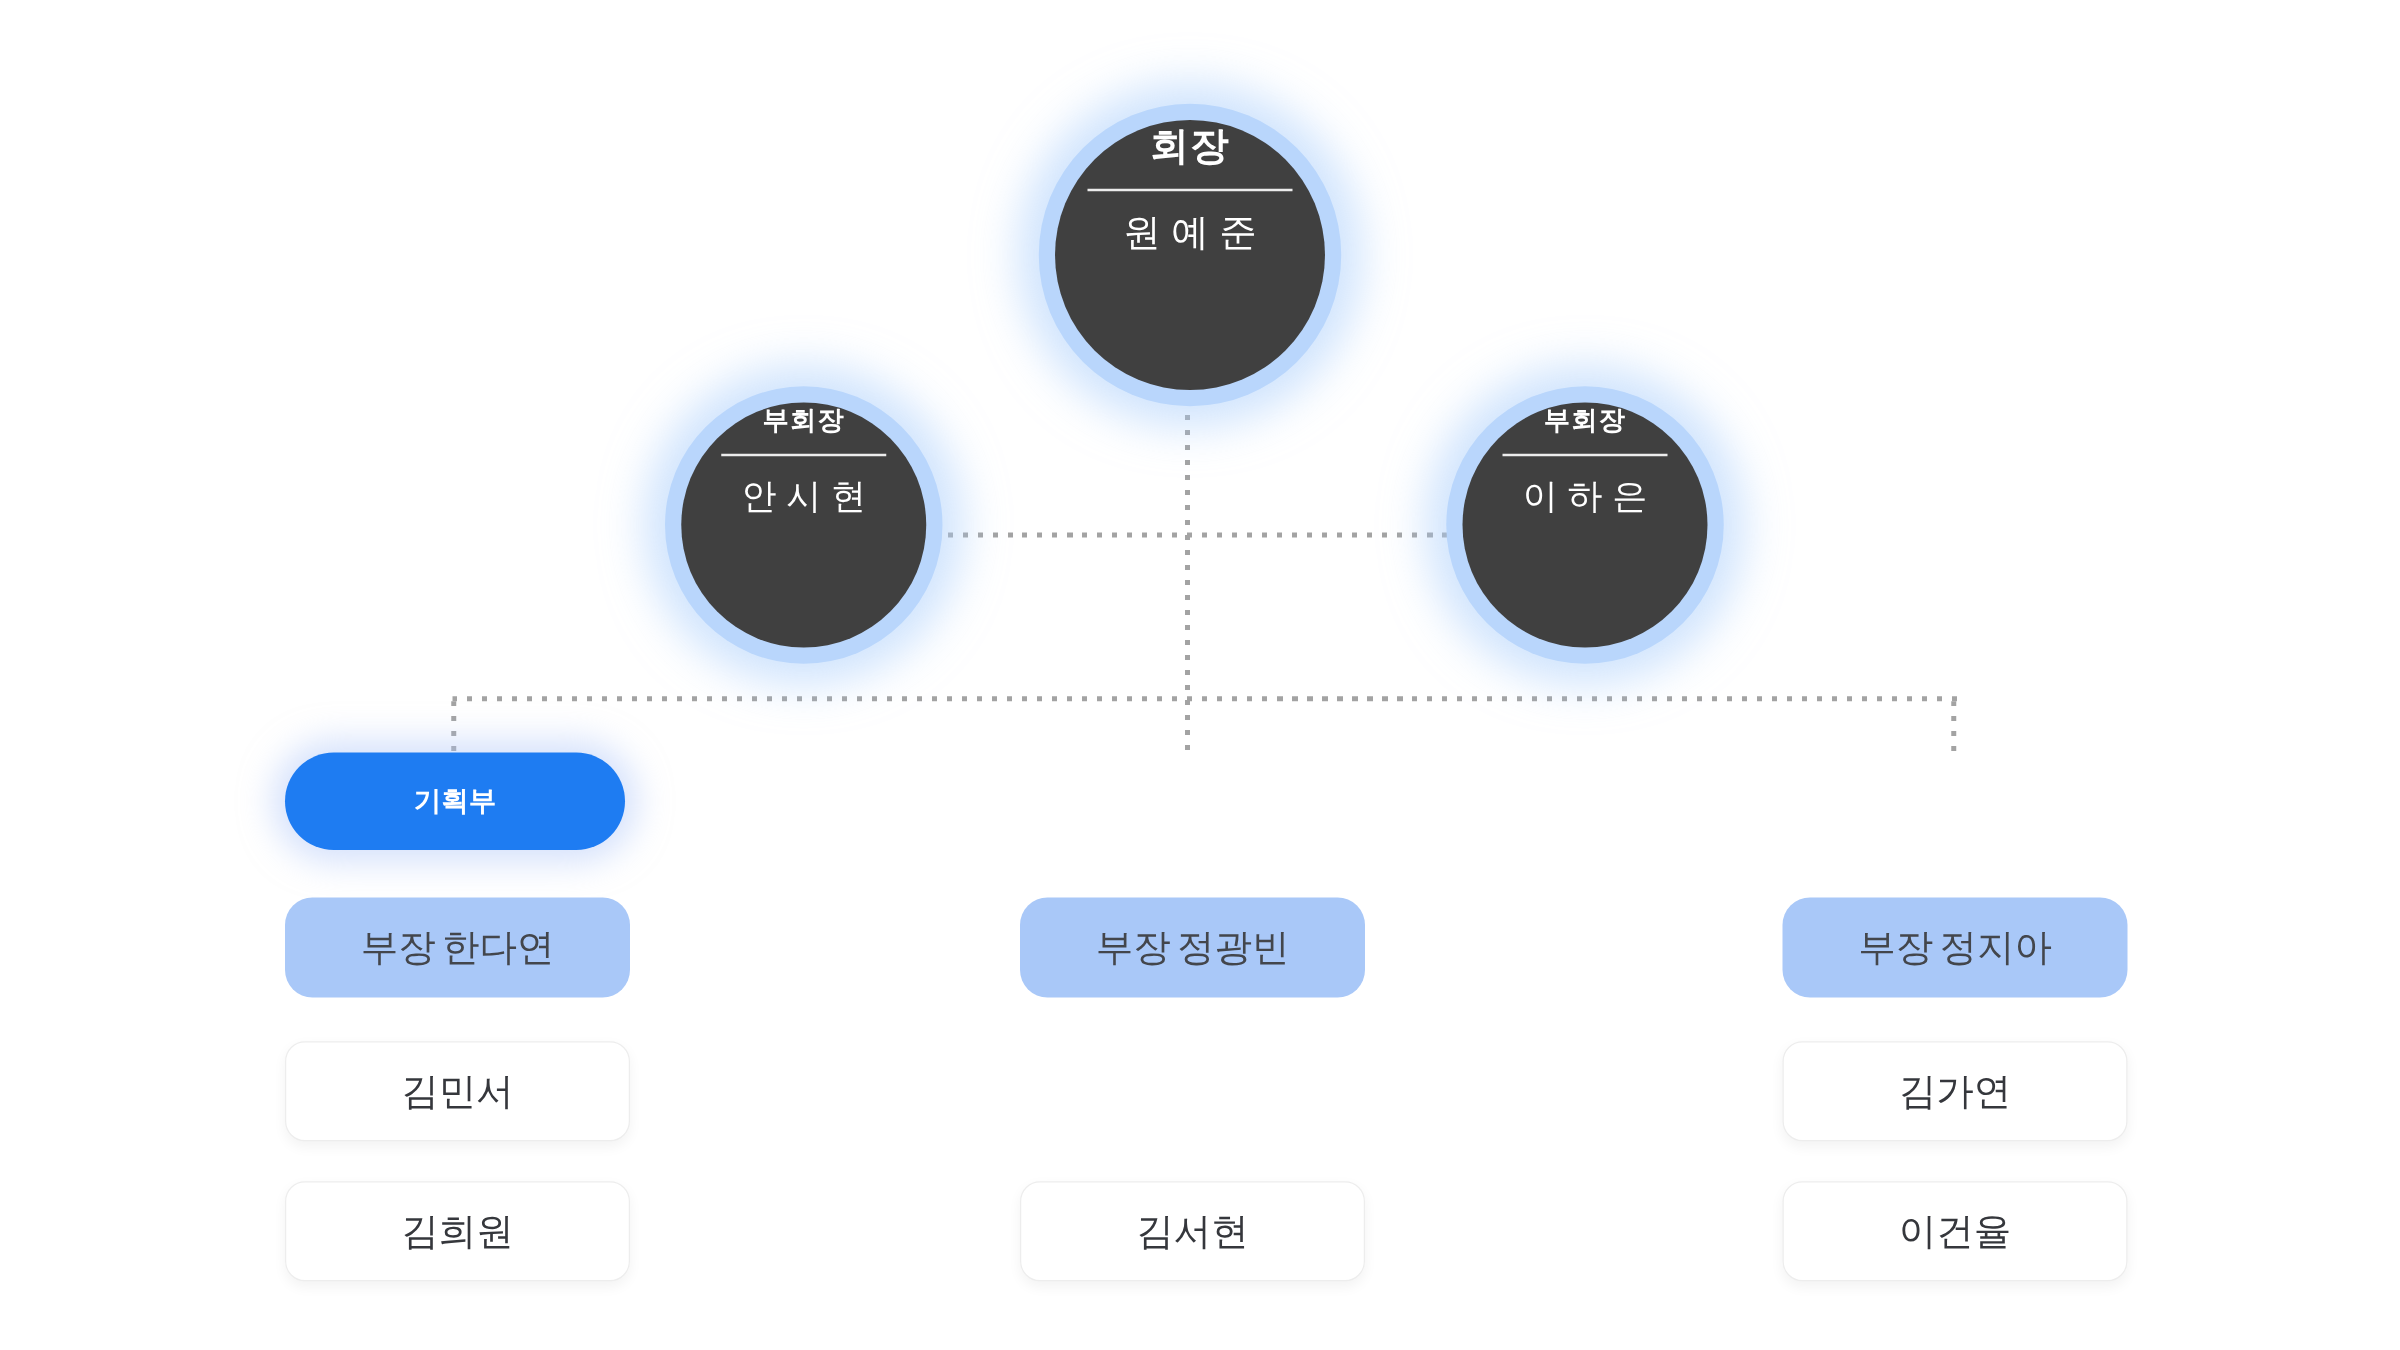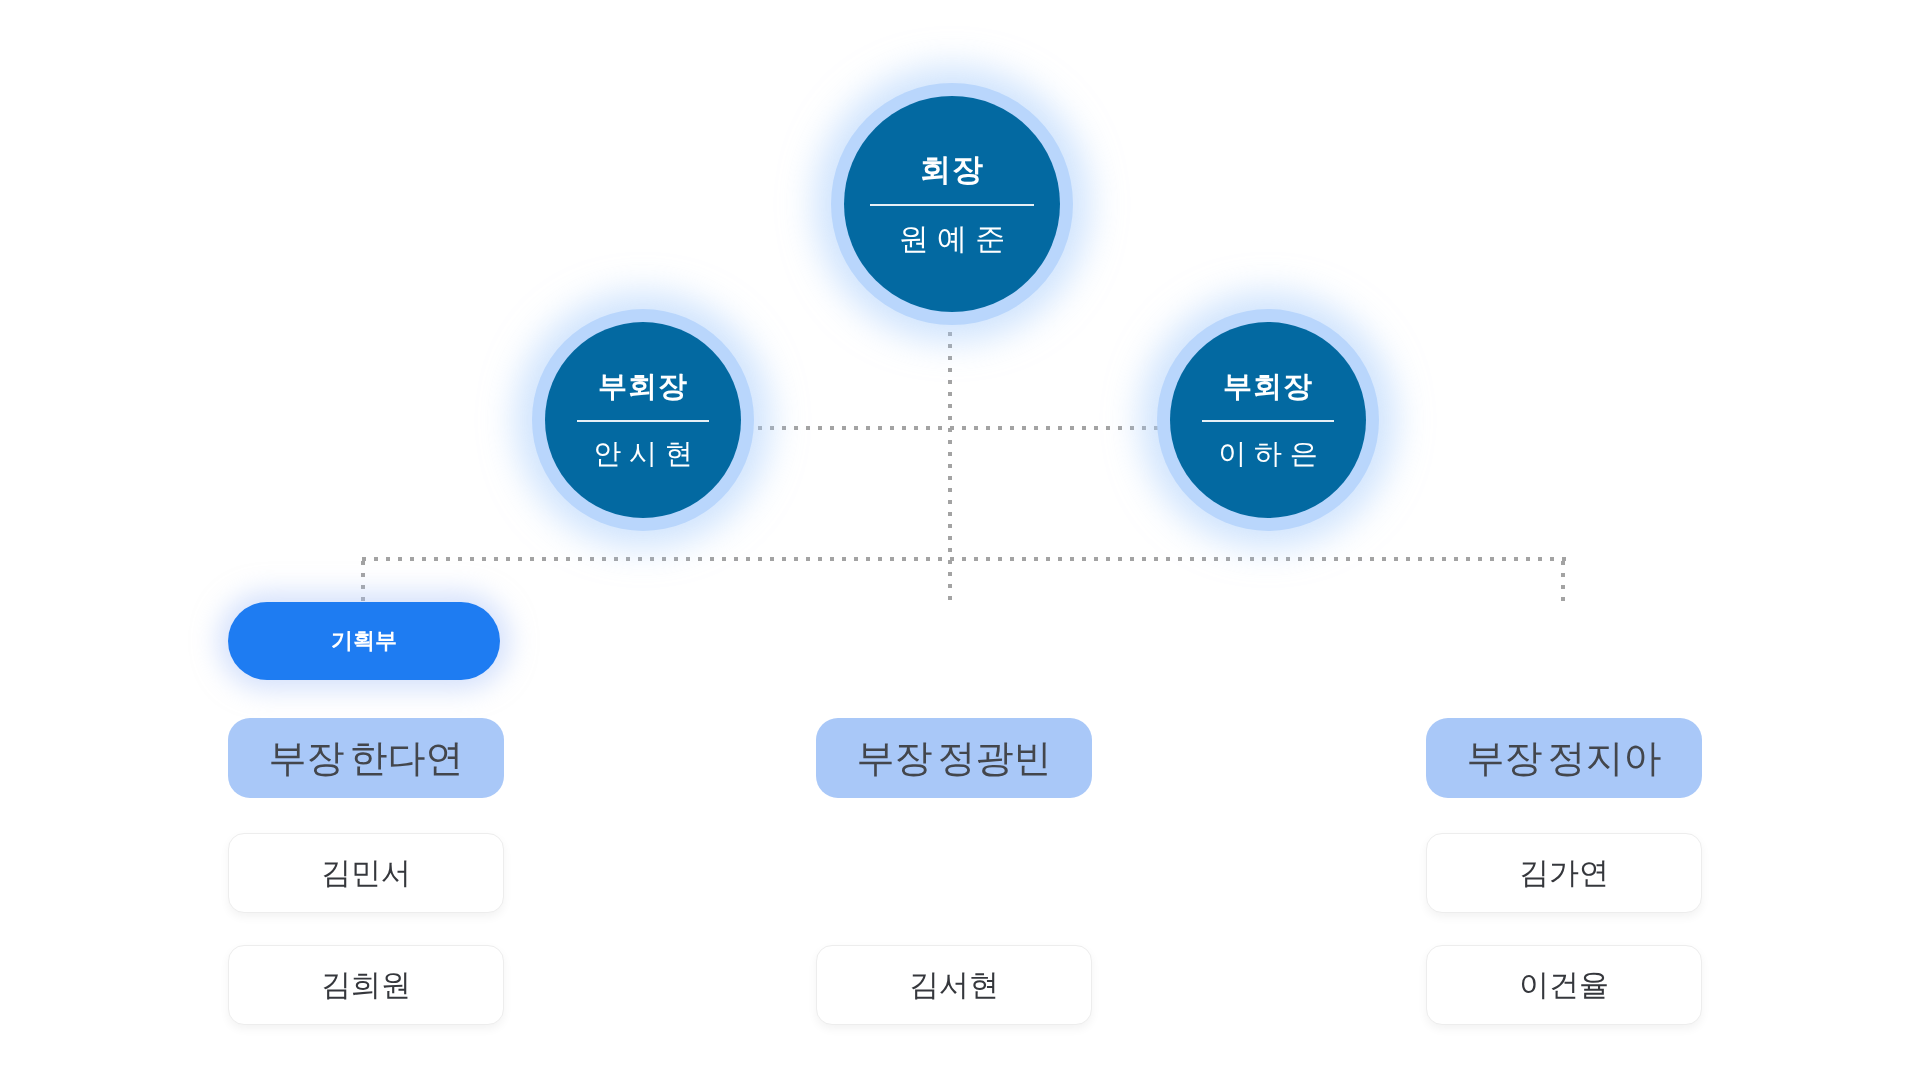--- a/index.html
+++ b/index.html
@@ -20,34 +20,33 @@
   }
   .dot-v {
     width: 4px;
     background-image: repeating-linear-gradient(to bottom, #a3a3a3 0 4px, transparent 4px 12px);
   }
 
   
   .circle {
     position: absolute;
     border-radius: 50%;
-    background: #0369a1;
+    background: #404040;
     color: #ffffff;
     display: flex;
     flex-direction: column;
     align-items: center;
-    justify-content: center;
     text-align: center;
     box-shadow: 0 0 0 13px #b9d6fc, 0 0 34px 30px rgba(170, 205, 251, 0.55);
   }
   .circle.president { left: 844px; top: 96px; width: 216px; height: 216px; }
   .circle.vp-left   { left: 545px; top: 322px; width: 196px; height: 196px; }
   .circle.vp-right  { left: 1170px; top: 322px; width: 196px; height: 196px; }
 
-  .circle-title { font-size: 29px; font-weight: 700; letter-spacing: 1px; }
+  .circle-title { font-size: 21px; font-weight: 700; letter-spacing: 1px; }
   .circle.president .circle-title { font-size: 31px; }
   .circle-divider {
     border: none;
     border-top: 2px solid rgba(255,255,255,0.9);
     margin: 13px 0;
   }
   .circle.president .circle-divider { width: 164px; }
   .vp-left .circle-divider, .vp-right .circle-divider { width: 132px; }
   .circle-name { font-size: 28px; font-weight: 500; white-space: pre; }
   .circle.president .circle-name { font-size: 30px; }
@@ -67,21 +66,21 @@
     justify-content: center;
     box-shadow: 0 0 26px 10px rgba(173, 198, 250, 0.5);
   }
   .leader-box {
     position: absolute;
     width: 276px;
     height: 80px;
     border-radius: 22px;
     background: #a9c8f8;
     color: #43464c;
-    font-size: 38px;
+    font-size: 30px;
     font-weight: 500;
     display: flex;
     align-items: center;
     justify-content: center;
     gap: 5px;
   }
   .member-box {
     position: absolute;
     width: 276px;
     height: 80px;

